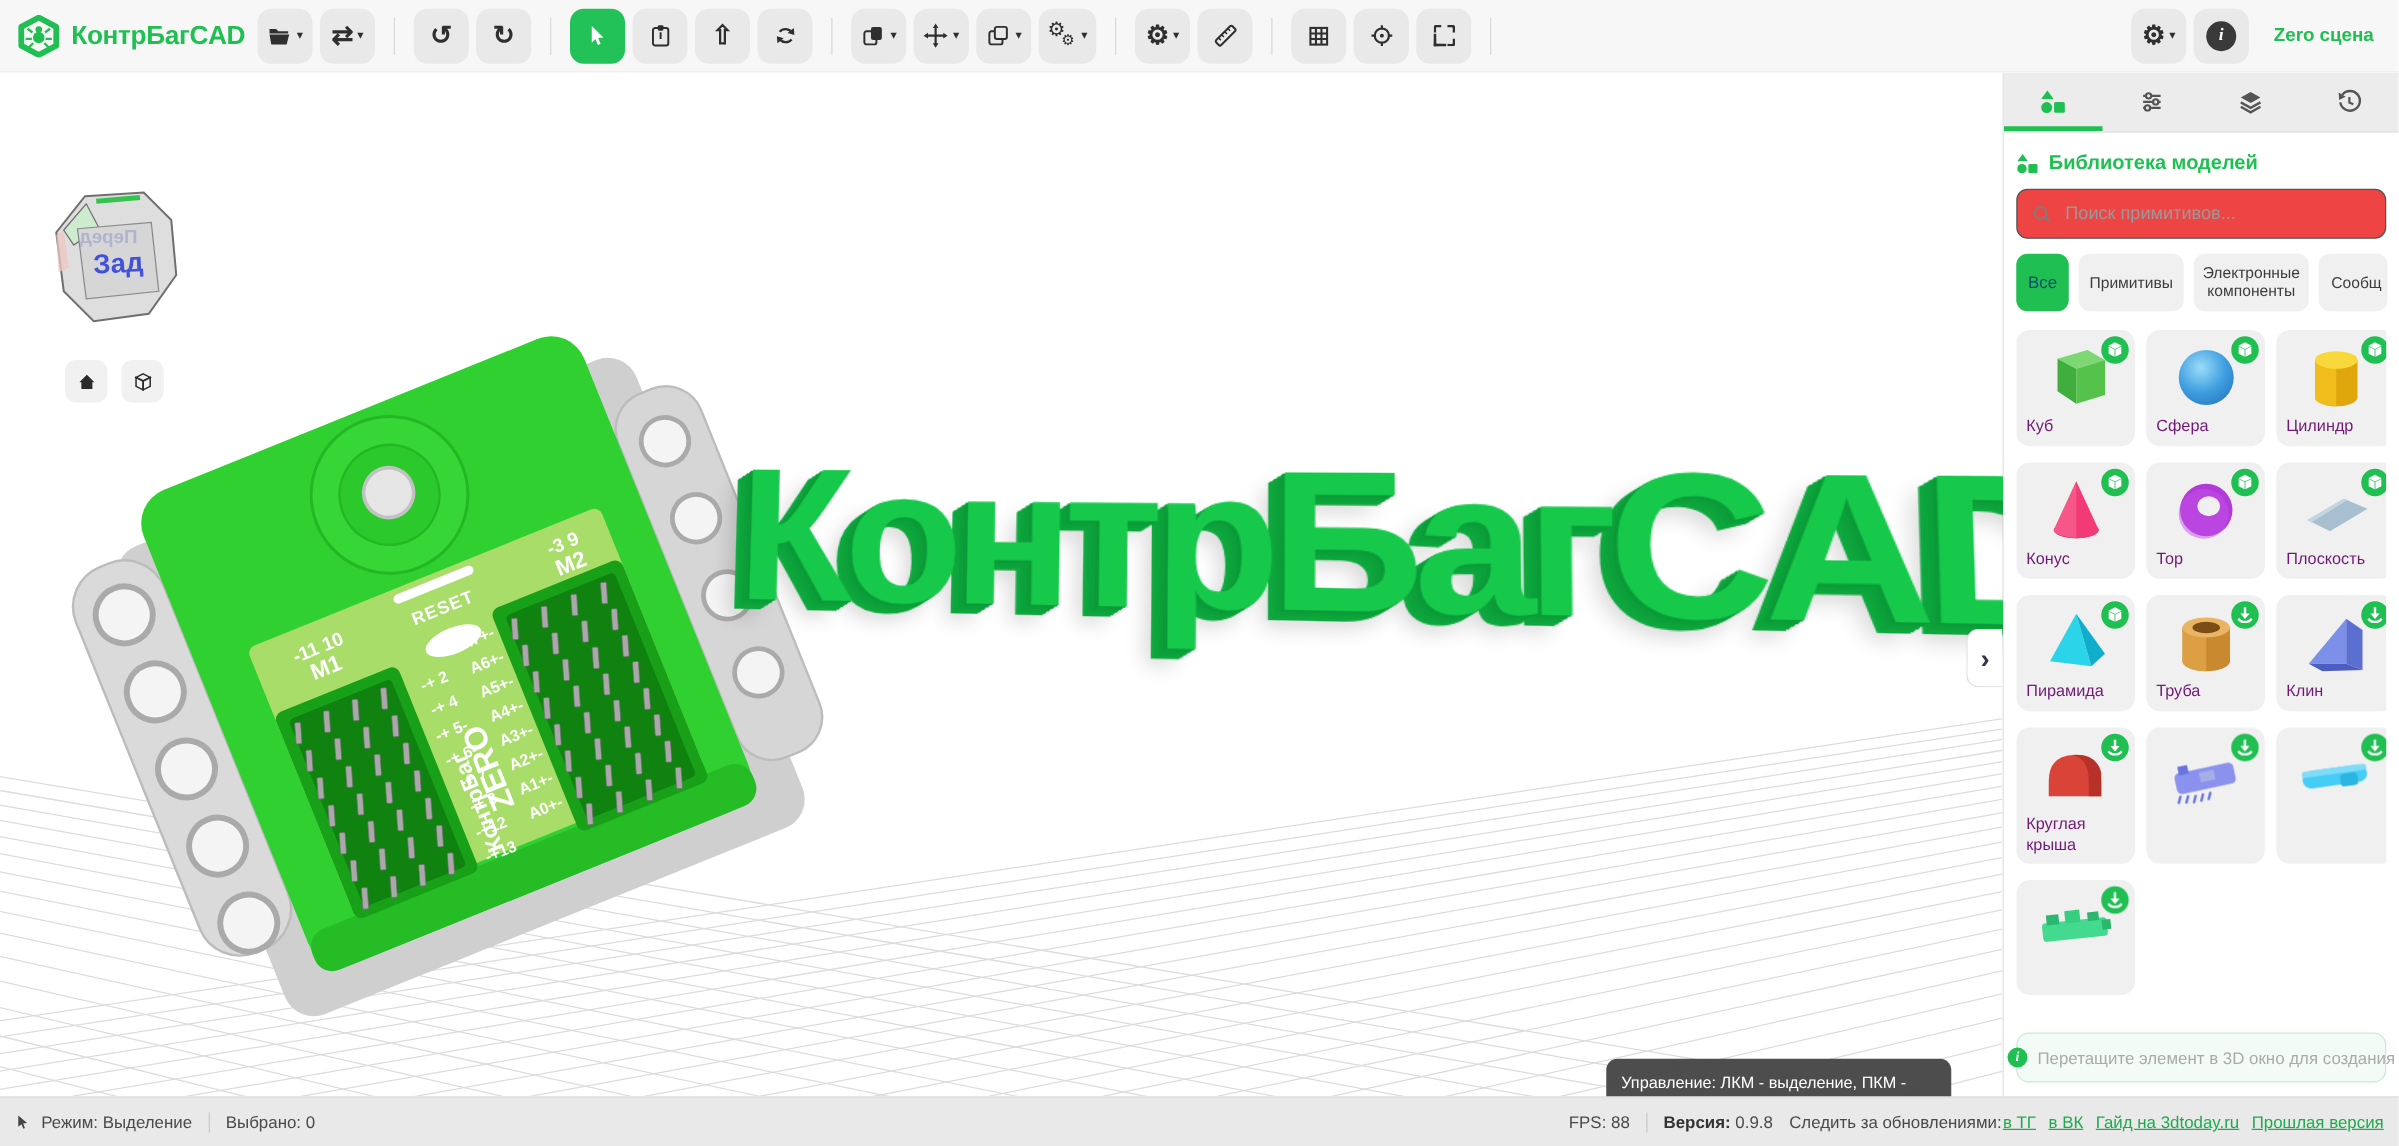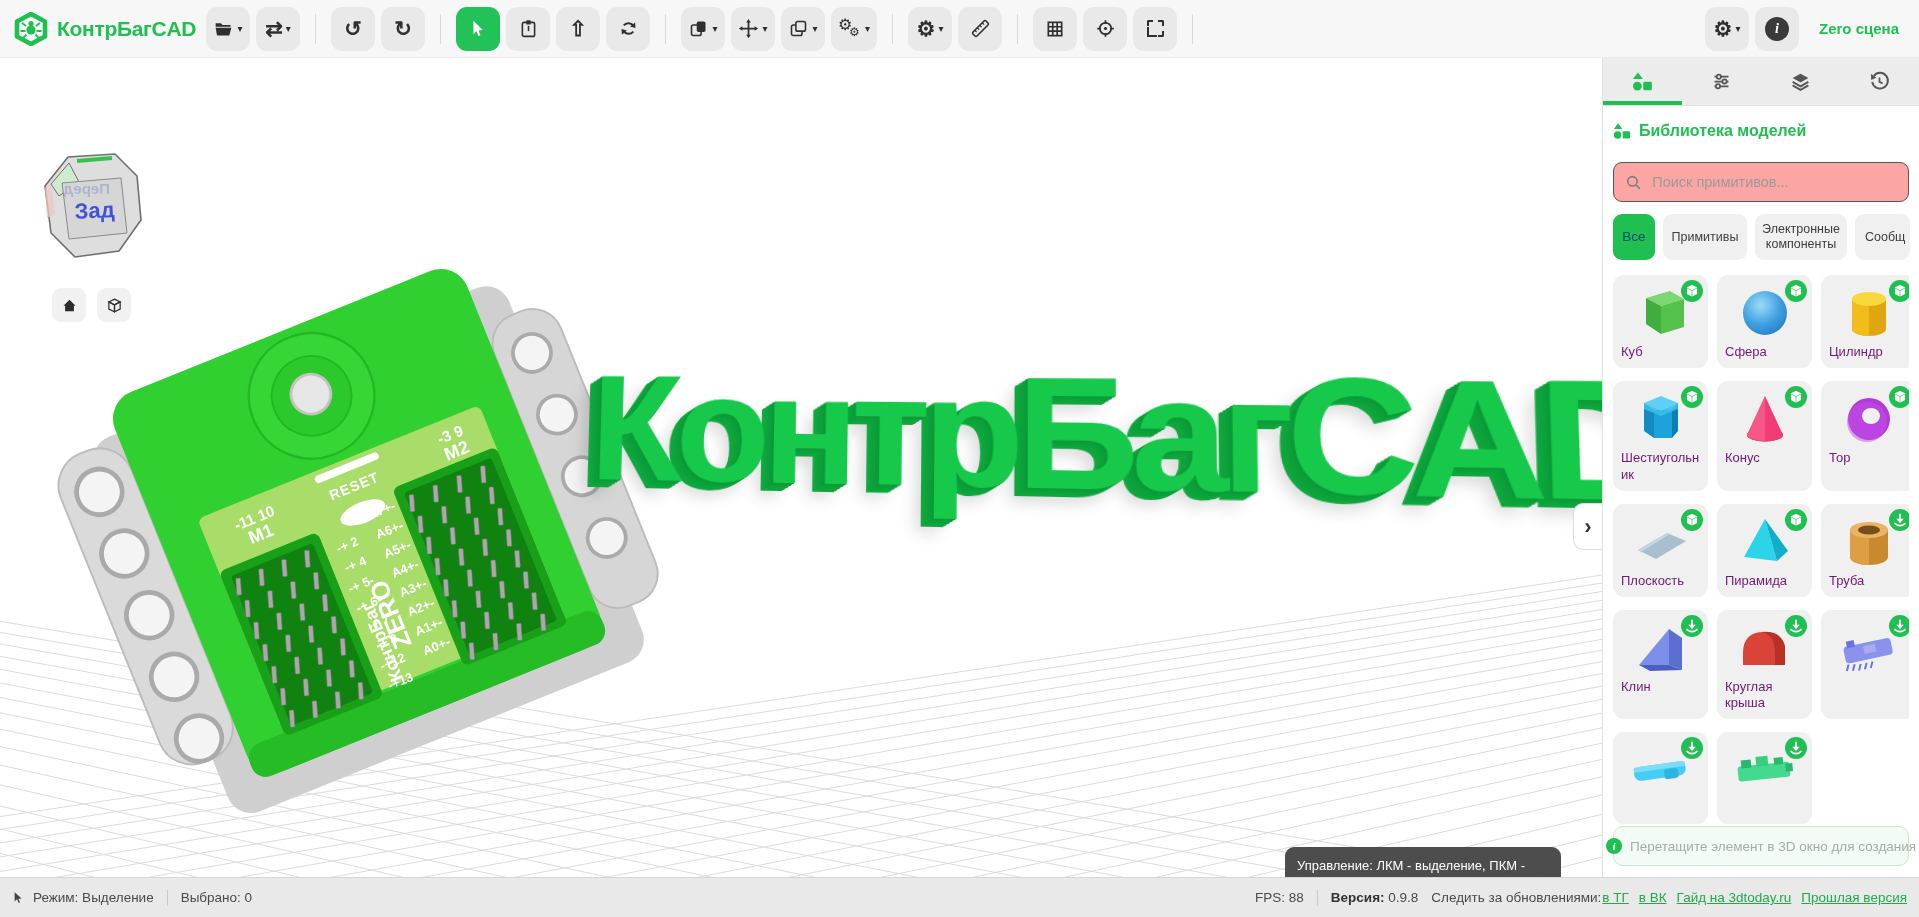--- a/index.html
+++ b/index.html
@@ -43,22 +43,22 @@
   .vc-btn{width:34px;height:34px;border-radius:9px;background:#f1f1f1;display:flex;align-items:center;justify-content:center;color:#2b2b2b;cursor:pointer}
   .hint{position:absolute;left:1285px;top:789px;width:276px;background:rgba(70,70,70,.96);color:#fff;font-size:13px;line-height:1.5;padding:9px 12px;border-radius:9px}
   .collapse{position:absolute;left:1573px;top:445px;width:29px;height:47px;background:#fff;border:1px solid #ddd;border-right:none;border-radius:10px 0 0 10px;display:flex;align-items:center;justify-content:center;font-size:22px;color:#334;font-weight:bold;cursor:pointer}
 
   
   .panel{position:relative;width:317px;height:819px;background:#fff;border-left:1px solid #e2e2e2;flex:none;overflow:hidden}
   .tabs{display:flex;height:48px;background:#ececec;border-bottom:1px solid #e0e0e0}
   .tab{flex:1;display:flex;align-items:center;justify-content:center;color:#555;cursor:pointer}
   .tab.active{box-shadow:inset 0 -4px 0 var(--accent);color:var(--accent)}
   .panel-body{padding:14px 10px 0}
-  .panel-title{display:flex;gap:8px;align-items:center;color:var(--accent);font-weight:bold;font-size:16px;margin:2px 0 22px}
-  .search{display:flex;align-items:center;gap:8px;border:1.5px solid #555;border-radius:9px;height:40px;padding:0 11px;background:#fca5a5}
+  .panel-title{display:flex;gap:8px;align-items:center;color:var(--accent);font-weight:bold;font-size:16px;margin:2px 0 11px}
+  .search{display:flex;align-items:center;gap:8px;border:1.5px solid #555;border-radius:9px;height:40px;padding:0 11px;background:#ef4444}
   .search input{border:none;outline:none;font-size:14.5px;color:#333;width:100%;background:transparent;font-family:inherit}
   .search input::placeholder{color:#9a9a9a}
   .chips{display:flex;gap:8px;margin:12px 0 15px;height:46px}
   .chip{background:#f0f0f0;border-radius:9px;color:#3d3d3d;font-size:12.5px;display:flex;align-items:center;justify-content:center;text-align:center;padding:0 8px;line-height:1.2;cursor:pointer;flex:none}
   .chip.active{background:var(--accent);color:#0c4a6e;width:42px;font-size:13.5px}
   .chip.c2{width:84px}.chip.c3{width:92px}.chip.c4{width:55px;overflow:hidden;justify-content:flex-start;padding-left:10px}
   .cards{display:grid;grid-template-columns:repeat(3,95px);gap:13px 9px;height:557px;overflow:hidden;align-content:start}
   .card{position:relative;background:#f0f0f0;border-radius:11px;padding:7px 8px 7px;cursor:pointer}
   .card .thumb{display:block;width:70px;height:56px;margin:3px auto 3px}
   .card-label{font-size:13px;color:#701a75;line-height:1.3;min-height:16px;word-wrap:break-word}
@@ -614,35 +614,20 @@
             <div class="card-label">Цилиндр</div>
           </div>
 
           <div class="card">
             <span class="badge">
                 <svg width="18" height="18">
                   <use href="#i-cube-w"></use>
                 </svg>
               </span>
             <svg class="thumb" viewBox="0 0 70 56">
-                <polygon points="18,12 18,40 28,47 28,19" fill="#128cc0"></polygon>
-                <polygon points="28,19 28,47 46,47 46,19" fill="#1ba3da"></polygon>
-                <polygon points="46,19 46,47 52,40 52,12" fill="#0f7fb0"></polygon>
-                <polygon points="35,5 52,12 35,19 18,12" fill="#5fd0f5"></polygon>
-                <polygon points="35,19 52,12 52,18 35,25 18,18 18,12" fill="#38bcea" opacity="0.9"></polygon>
-              </svg>
-            <div class="card-label">Шестиугольник</div>
-          </div>
-          <div class="card">
-            <span class="badge">
-                <svg width="18" height="18">
-                  <use href="#i-cube-w"></use>
-                </svg>
-              </span>
-            <svg class="thumb" viewBox="0 0 70 56">
                 <ellipse cx="35" cy="44" rx="18" ry="6.5" fill="#cf1555"></ellipse>
                 <path d="M35 5L53 44a18 6.5 0 0 1-36 0z" fill="#f23b76"></path>
                 <path d="M35 5L35 50a18 6.5 0 0 1-18-6z" fill="#fb6d99" opacity="0.55"></path>
               </svg>
             <div class="card-label">Конус</div>
           </div>
           <div class="card">
             <span class="badge">
                 <svg width="18" height="18">
                   <use href="#i-cube-w"></use>

